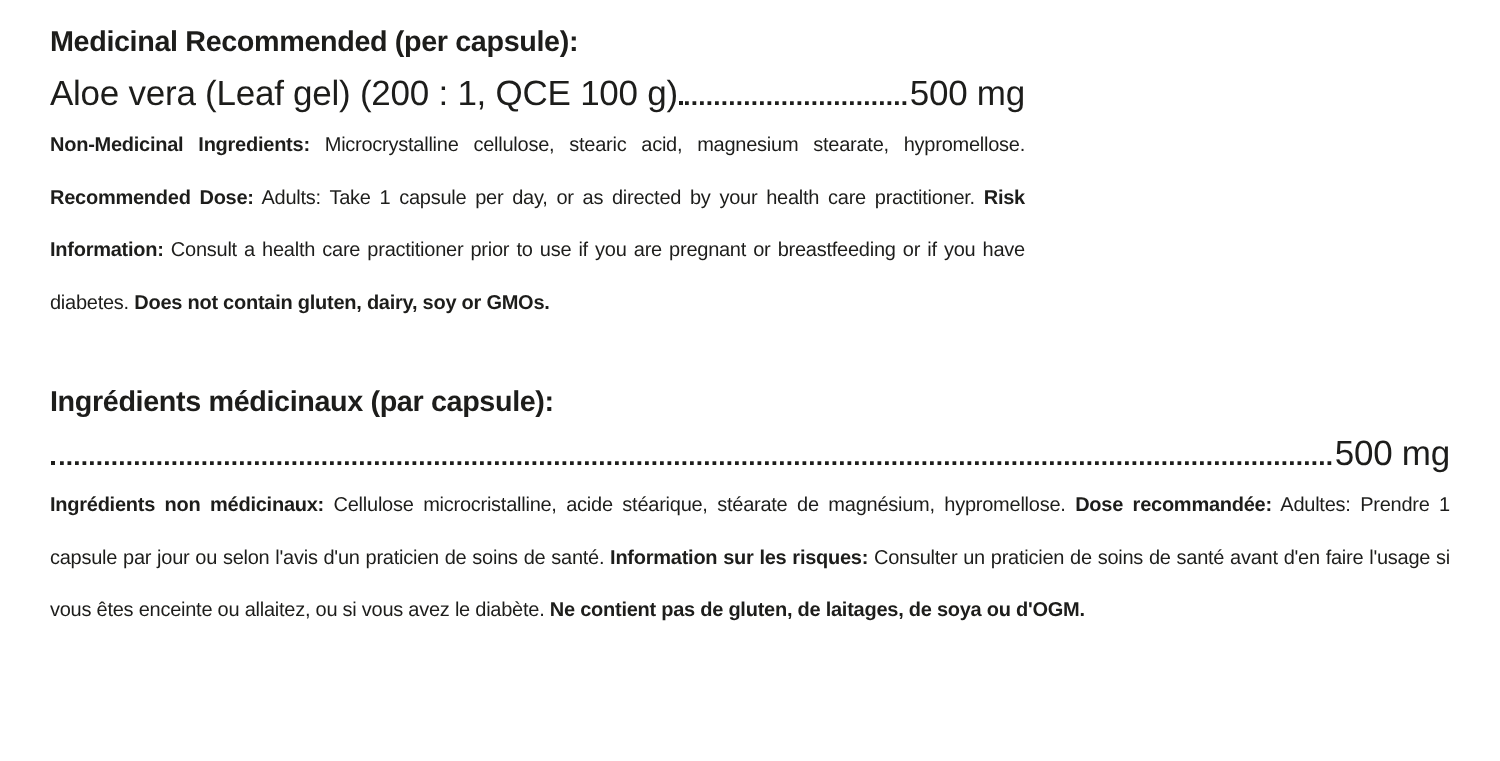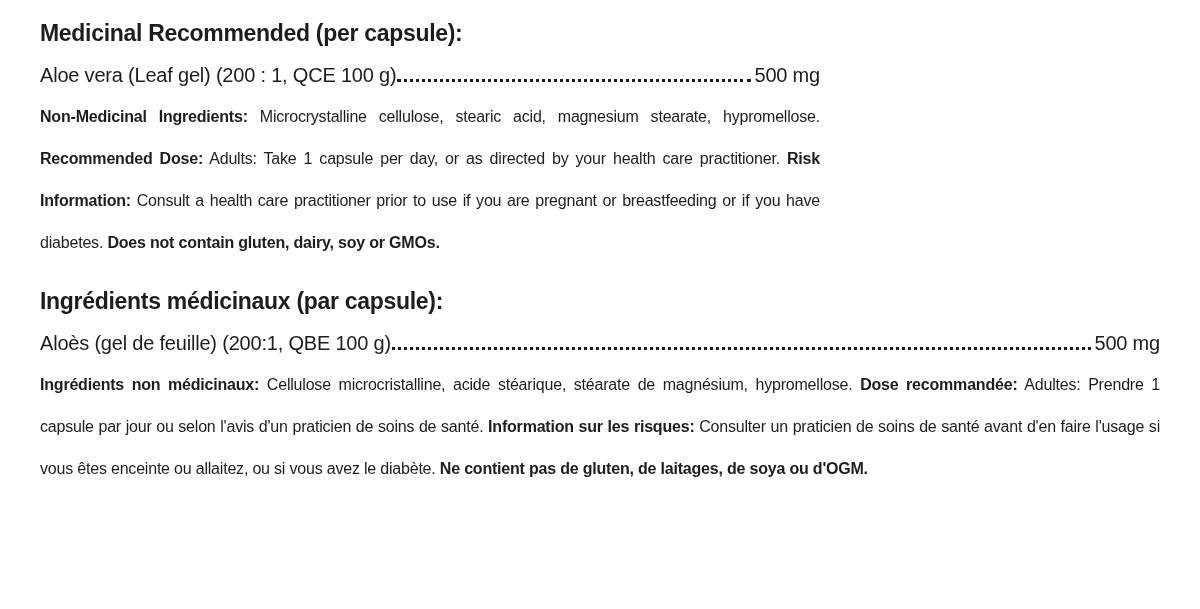--- a/index.html
+++ b/index.html
@@ -11,34 +11,34 @@
     font-family: "Liberation Sans", sans-serif;
     color: #1d1d1b;
   }
   .label {
     padding: 12px 40px 0 40px;
   }
   .section-en {
     width: 780px;
   }
   .section-fr {
-    margin-top: 16px;
+    margin-top: 36px;
     width: 1120px;
   }
   .heading {
     font-weight: bold;
     font-size: 23px;
     line-height: 42px;
     letter-spacing: -0.3px;
     white-space: nowrap;
   }
   .dotrow {
     display: flex;
     align-items: baseline;
-    font-size: 20px;
+    font-size: 28px;
     line-height: 42px;
     letter-spacing: -0.2px;
   }
   .ingredient-name { white-space: nowrap; }
   .ingredient-amount { white-space: nowrap; }
   .leader {
     flex: 1 1 auto;
     min-width: 24px;
     border-bottom: 3px dotted #1d1d1b;
     margin: 0 3px 0 1px;
@@ -62,20 +62,19 @@
       <span class="ingredient-name">Aloe vera (Leaf gel) (200 : 1, QCE 100 g)</span>
       <span class="leader"></span>
       <span class="ingredient-amount">500 mg</span>
     </div>
     <div class="para"><b>Non-Medicinal Ingredients:</b> Microcrystalline cellulose, stearic acid, magnesium stearate, hypromellose. <b>Recommended Dose:</b> Adults: Take 1 capsule per day, or as directed by your health care practitioner. <b>Risk Information:</b> Consult a health care practitioner prior to use if you are pregnant or breastfeeding or if you have diabetes. <b>Does not contain gluten, dairy, soy or GMOs.</b></div>
   </div>
 
   <div class="section-fr">
     <div class="heading">Ingrédients médicinaux (par capsule):</div>
     <div class="dotrow">
-      <span class="ingredient-name">Aloès (gel de feuille) (200:1, QBE 100 g)</span>
       <span class="leader"></span>
       <span class="ingredient-amount">500 mg</span>
     </div>
     <div class="para"><b>Ingrédients non médicinaux:</b> Cellulose microcristalline, acide stéarique, stéarate de magnésium, hypromellose. <b>Dose recommandée:</b> Adultes: Prendre 1 capsule par jour ou selon l'avis d'un praticien de soins de santé. <b>Information sur les risques:</b> Consulter un praticien de soins de santé avant d'en faire l'usage si vous êtes enceinte ou allaitez, ou si vous avez le diabète. <b>Ne contient pas de gluten, de laitages, de soya ou d'OGM.</b></div>
   </div>
 
 </div>
 
 </body></html>

